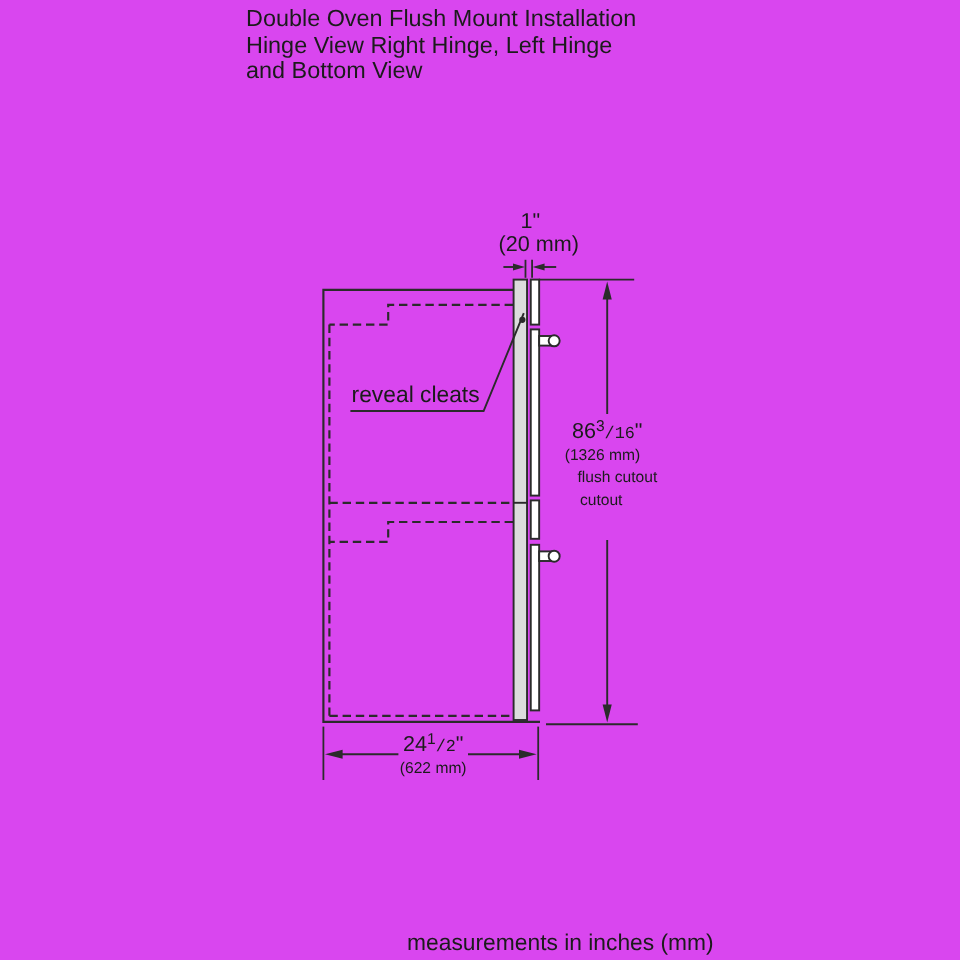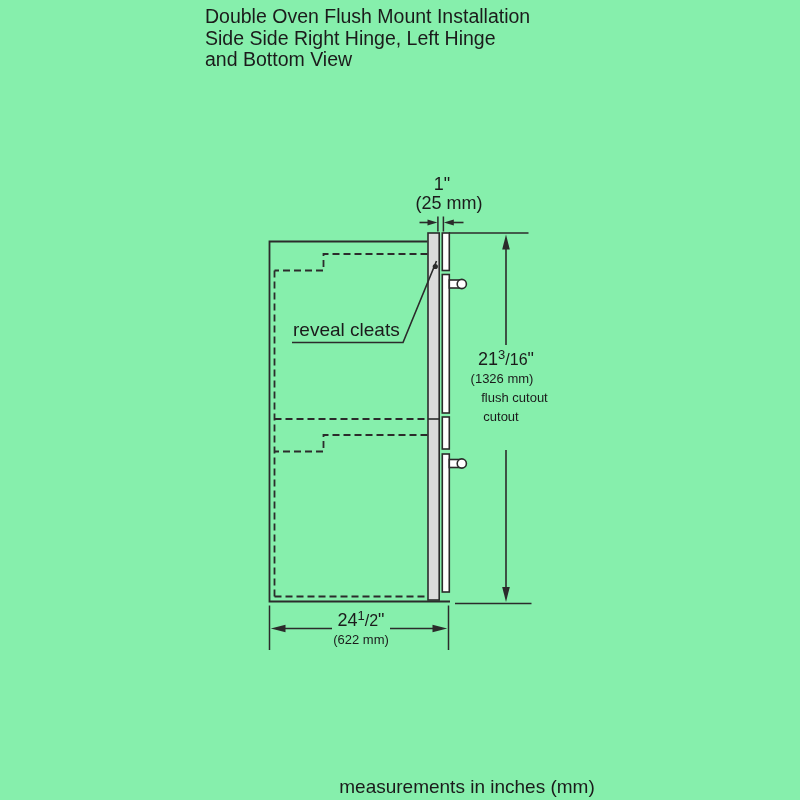--- a/index.html
+++ b/index.html
@@ -1,28 +1,28 @@
 <!DOCTYPE html>
 <html><head>
 <meta charset="utf-8">
 <style>
   html,body{margin:0;padding:0;background:#fff;}
   .canvas{
-    position:relative;width:800px;height:800px;background:#86efac;
+    position:relative;width:800px;height:800px;background:#d946ef;
     font-family:"Liberation Sans","DejaVu Sans",sans-serif;color:#1b1b1b;
     overflow:hidden;
   }
   .diagram-svg{position:absolute;left:0;top:0;}
   .txt{position:absolute;white-space:nowrap;}
   .title{left:205px;top:6px;font-size:19.5px;line-height:21.5px;}
   .center{transform:translateX(-50%);}
   .dim{font-size:18px;}
   .dim-sm{font-size:13px;}
   sup.frac{font-size:13px;vertical-align:6px;line-height:0;}
-  .frac-rest{font-size:16px;}
+  .frac-rest{font-size:14px;font-family:Liberation Mono, monospace;}
   .reveal-label{left:293px;top:319px;font-size:19px;}
   .note{left:467px;top:776px;font-size:19px;}
   .t-reveal-in{left:442px;top:174px;}
   .t-reveal-mm{left:449px;top:193px;}
   .t-h-frac{left:506px;top:349px;}
   .t-h-mm{left:502px;top:371px;}
   .t-h-lab1{left:497px;top:390px;padding-left:35px;}
   .t-h-lab2{left:501px;top:409px;}
   .t-w-frac{left:361px;top:610px;}
   .t-w-mm{left:361px;top:632px;}
@@ -96,31 +96,31 @@
       <line x1="448.5" y1="605.5" x2="448.5" y2="650" stroke="#2b2b2b" stroke-width="1.5"></line>
       <line x1="283" y1="628.5" x2="332" y2="628.5" stroke="#2b2b2b" stroke-width="1.6"></line>
       <line x1="390" y1="628.5" x2="435.5" y2="628.5" stroke="#2b2b2b" stroke-width="1.6"></line>
       <path d="M 270.8 628.5 L 285.5 624.8 L 285.5 632.2 Z" fill="#2b2b2b"></path>
       <path d="M 447.2 628.5 L 432.5 624.8 L 432.5 632.2 Z" fill="#2b2b2b"></path>
     </g>
   </svg>
 
   <div class="txt title">
     <div>Double Oven Flush Mount Installation</div>
-    <div>Side Side Right Hinge, Left Hinge</div>
+    <div>Hinge View Right Hinge, Left Hinge</div>
     <div>and Bottom View</div>
   </div>
 
   <div class="txt reveal-label">reveal cleats</div>
 
   <div class="txt dim center t-reveal-in">1"</div>
-  <div class="txt dim center t-reveal-mm">(25 mm)</div>
+  <div class="txt dim center t-reveal-mm">(20 mm)</div>
 
   <div class="txt dim center t-h-frac">
-    <span>21</span><sup class="frac">3</sup><span class="frac-rest">/16</span><span>"</span>
+    <span>86</span><sup class="frac">3</sup><span class="frac-rest">/16</span><span>"</span>
   </div>
   <div class="txt dim-sm center t-h-mm">(1326 mm)</div>
   <div class="txt dim-sm center t-h-lab1">flush cutout</div>
   <div class="txt dim-sm center t-h-lab2">cutout</div>
 
   <div class="txt dim center t-w-frac">
     <span>24</span><sup class="frac">1</sup><span class="frac-rest">/2</span><span>"</span>
   </div>
   <div class="txt dim-sm center t-w-mm">(622 mm)</div>
 

